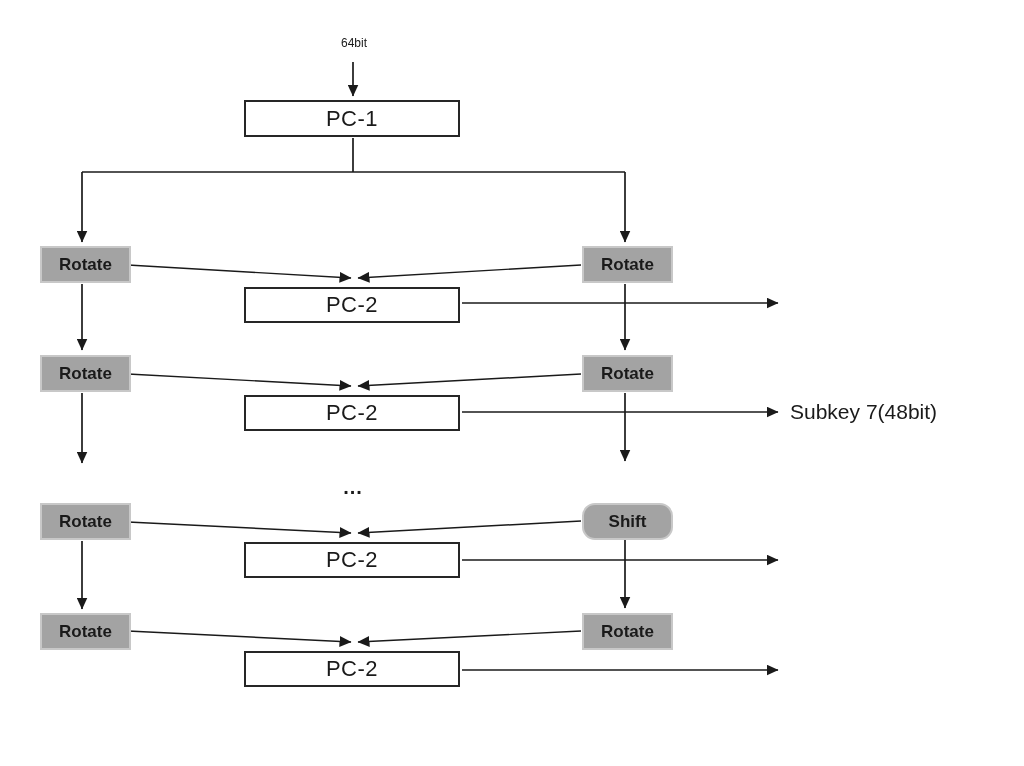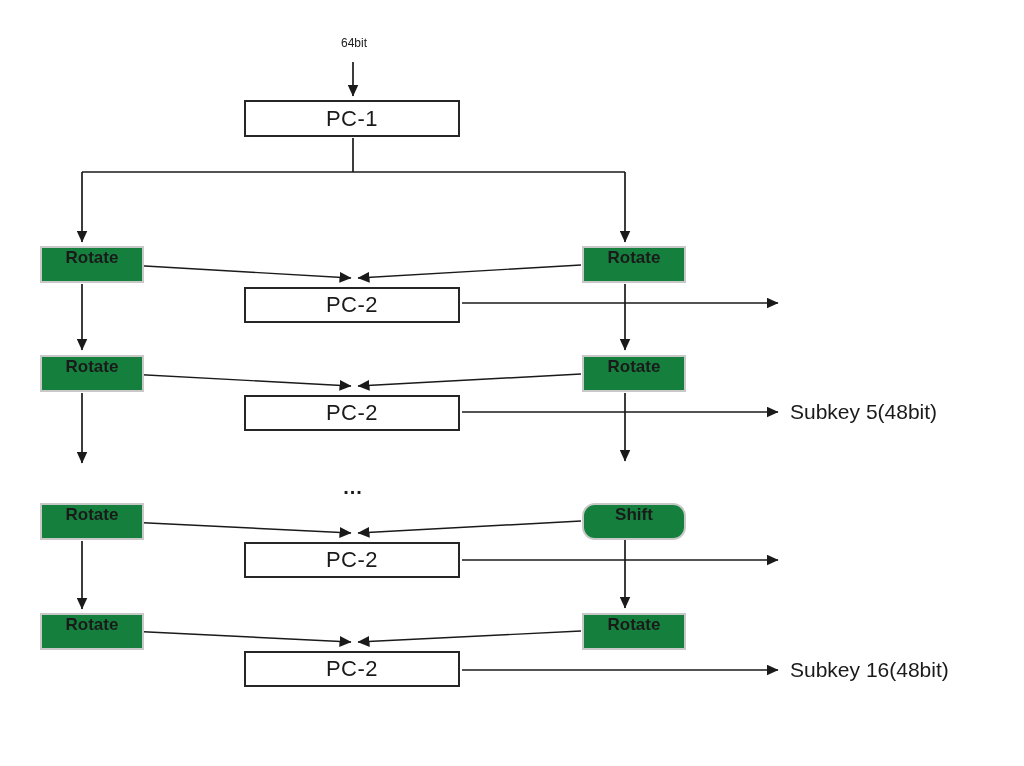--- a/index.html
+++ b/index.html
@@ -33,26 +33,26 @@
     display: flex;
     align-items: center;
     justify-content: center;
     font-size: 22px;
     color: #1a1a1a;
     letter-spacing: 0.5px;
   }
   .small-box {
     position: absolute;
     box-sizing: border-box;
-    width: 104px;
+    width: 91px;
     height: 37px;
     border: 2px solid #c8c8c8;
-    background: #15803d;
+    background: #a3a3a3;
     display: flex;
-    align-items: flex-start;
+    align-items: center;
     justify-content: center;
     font-size: 17px;
     font-weight: bold;
     color: #1a1a1a;
   }
   .small-box.col-left  { left: 40px; }
   .small-box.col-right { left: 582px; }
   .free-label {
     position: absolute;
     color: #1a1a1a;
@@ -146,21 +146,21 @@
 
   <div class="small-box col-left" style="top:355px;">
     <span>Rotate</span>
   </div>
   <div class="small-box col-right" style="top:355px;">
     <span>Rotate</span>
   </div>
   <div class="pc-box" style="top:395px;height:36px;">
     <span>PC-2</span>
   </div>
-  <div class="free-label subkey-label" style="top:399px;">Subkey 5(48bit)</div>
+  <div class="free-label subkey-label" style="top:399px;">Subkey 7(48bit)</div>
 
   <div class="free-label ellipsis-label">...</div>
 
   <div class="small-box col-left" style="top:503px;">
     <span>Rotate</span>
   </div>
   <div class="small-box col-right" style="top:503px;border-radius:13px;">
     <span>Shift</span>
   </div>
   <div class="pc-box" style="top:542px;height:36px;">
@@ -169,15 +169,14 @@
 
   <div class="small-box col-left" style="top:613px;">
     <span>Rotate</span>
   </div>
   <div class="small-box col-right" style="top:613px;">
     <span>Rotate</span>
   </div>
   <div class="pc-box" style="top:651px;height:36px;">
     <span>PC-2</span>
   </div>
-  <div class="free-label subkey-label" style="top:657px;">Subkey 16(48bit)</div>
 
 </div>
 
 </body></html>

